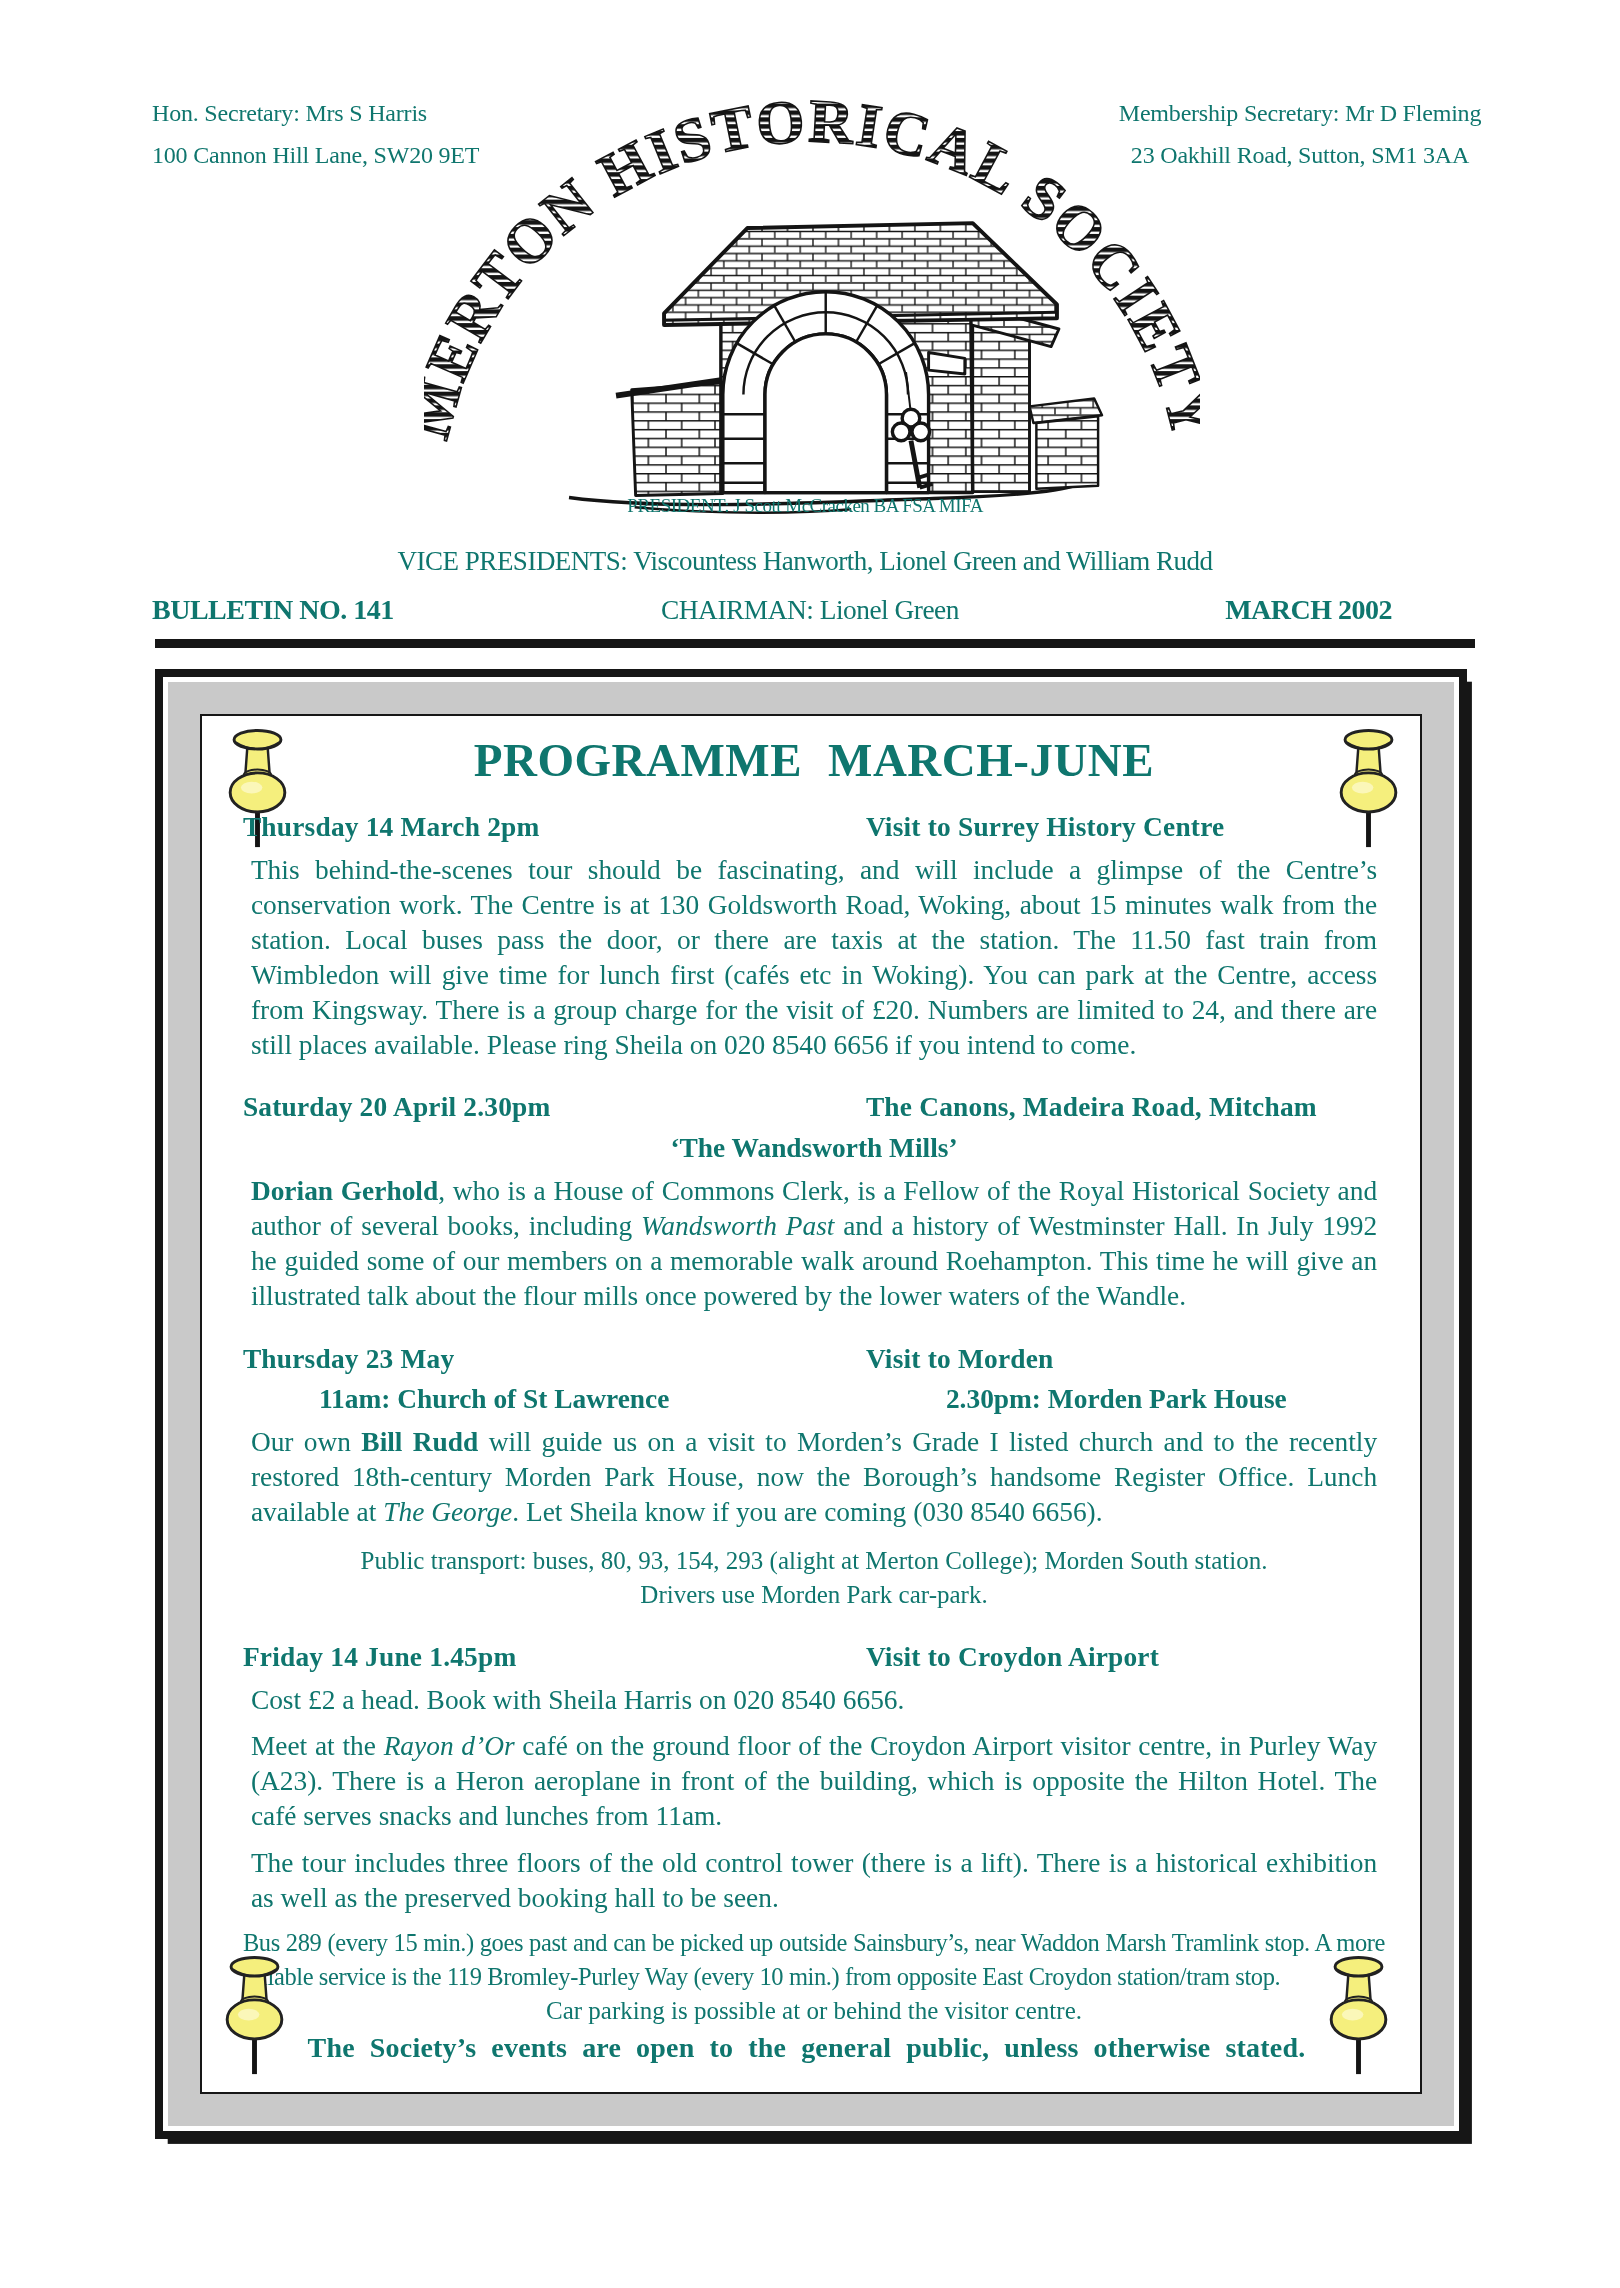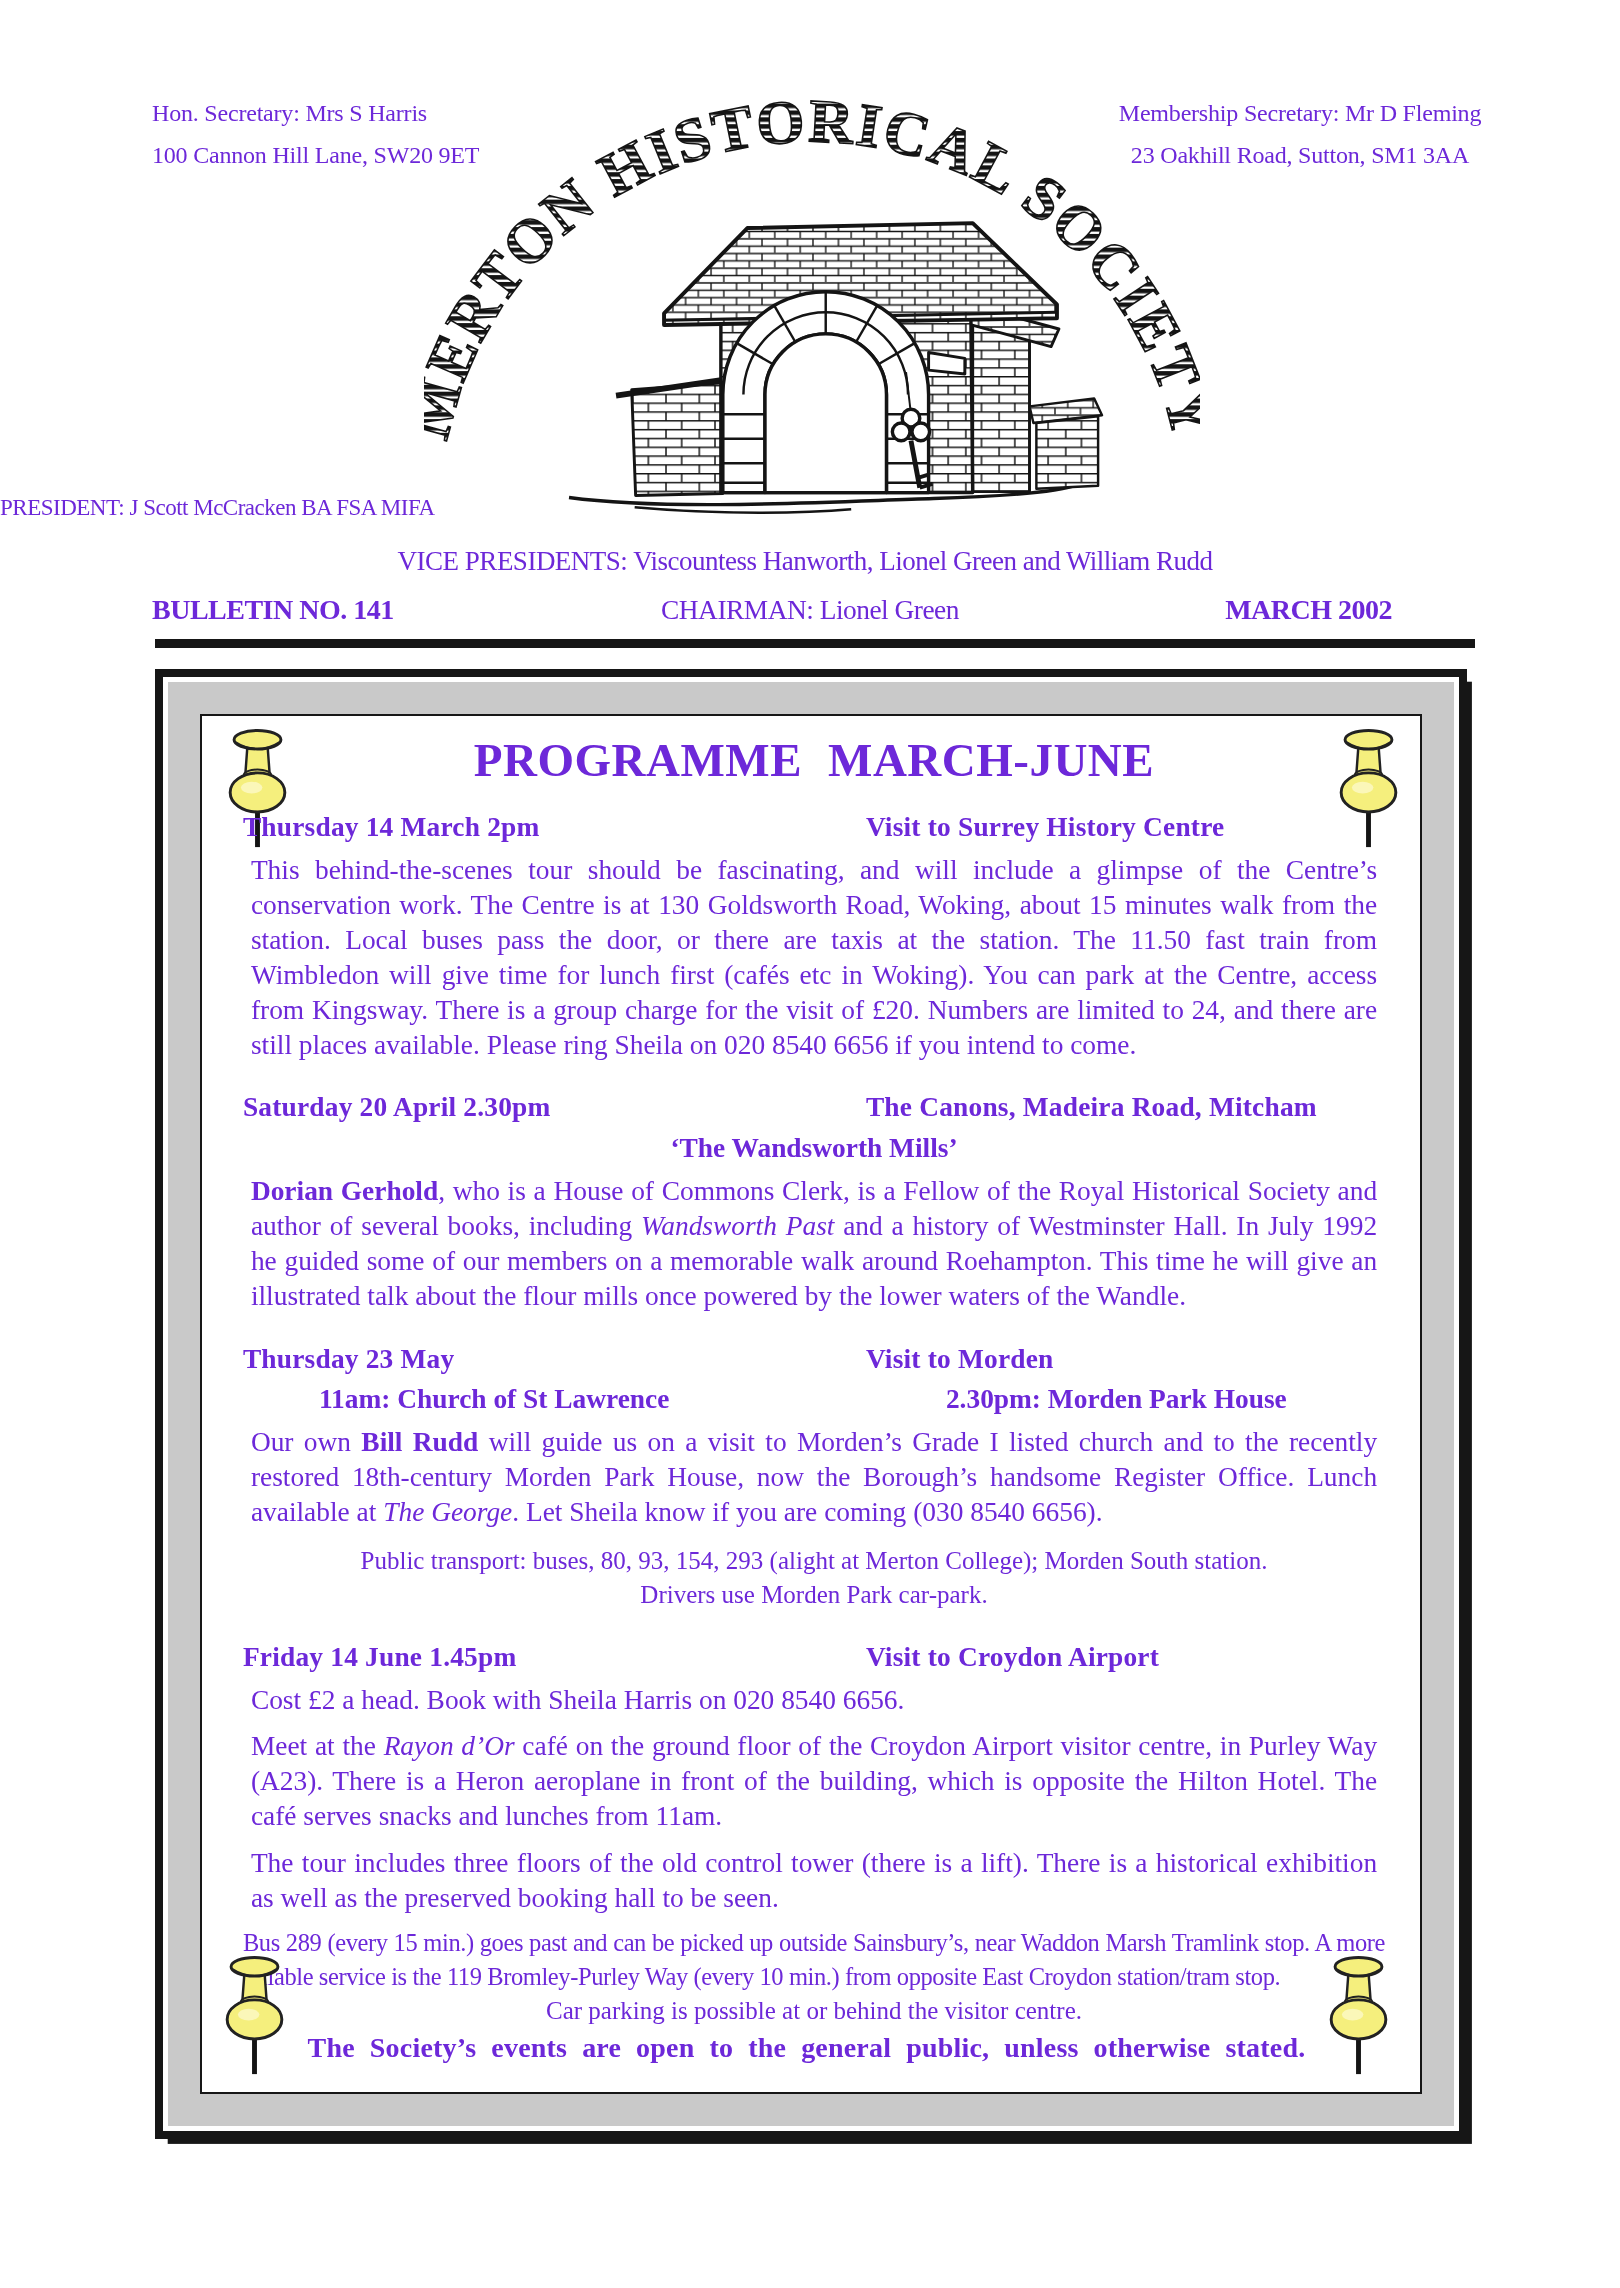--- a/index.html
+++ b/index.html
@@ -1,29 +1,29 @@
 <!DOCTYPE html>
 <html><head>
 <meta charset="utf-8">
 <style>
   html,body{margin:0;padding:0;background:#ffffff;}
   .page{
     position:relative;
     width:1620px;height:2289px;
     background:#ffffff;
     font-family:"Liberation Serif","DejaVu Serif",serif;
-    color:#6d28d9;
+    color:#0f766e;
     overflow:hidden;
   }
   
   .sec-block{position:absolute;top:92px;font-size:24px;line-height:42px;letter-spacing:-0.2px;}
   .sec-left{left:152px;text-align:left;}
   .sec-right{left:1115px;width:370px;text-align:center;}
   .logo-svg{position:absolute;left:424px;top:76px;width:776px;height:455px;}
-  .president-line{position:absolute;left:0;right:9.8px;top:495px;text-align:left;font-size:23px;letter-spacing:-0.5px;}
+  .president-line{position:absolute;left:0;right:9.8px;top:495px;text-align:center;font-size:19px;letter-spacing:-0.5px;}
   .vicepres-line{position:absolute;left:0;right:9.8px;top:546px;text-align:center;font-size:27px;letter-spacing:-0.5px;}
   .bulletin-no{position:absolute;left:152px;top:594px;font-size:28px;font-weight:bold;letter-spacing:-0.5px;}
   .chairman-line{position:absolute;left:0;right:0;top:595px;text-align:center;font-size:27.4px;letter-spacing:-0.5px;}
   .issue-date{position:absolute;right:228px;top:594px;font-size:28px;font-weight:bold;letter-spacing:-0.5px;}
   .rule{position:absolute;left:155px;top:639px;width:1320px;height:8.8px;background:#161616;}
   
   .pbox{
     position:absolute;left:155px;top:669px;width:1312px;height:1470px;
     box-sizing:border-box;border:8.8px solid #161616;background:#ffffff;padding:4.9px;
     box-shadow:8.8px 8.8px 0 -3.9px #161616;

